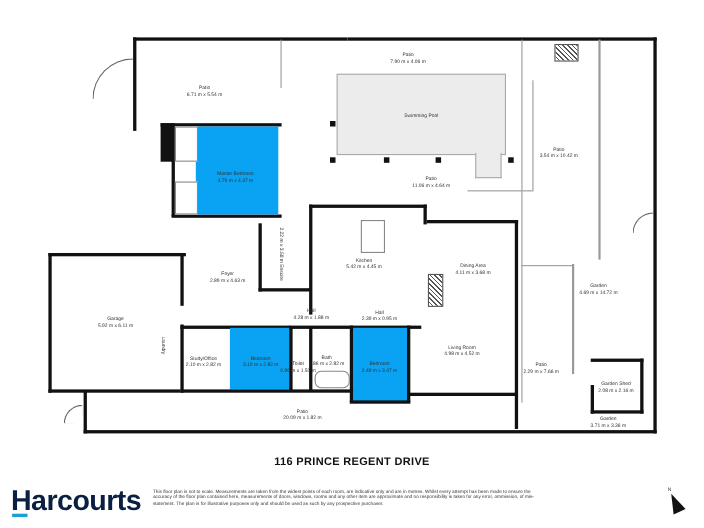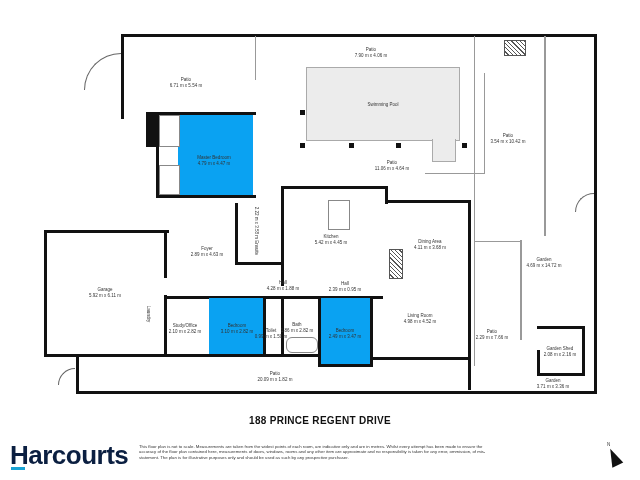--- a/index.html
+++ b/index.html
@@ -186,18 +186,18 @@
   <div class="label" style="left:553px;top:378px;">
       <span class="n">Garden</span>
       <span class="n">3.71 m x 3.36 m</span>
     </div>
   <div class="label" style="left:275px;top:371px;">
       <span class="n">Patio</span>
       <span class="n">20.09 m x 1.82 m</span>
     </div>
 </div>
 
-<div class="title">188 PRINCE REGENT DRIVE</div>
+<div class="title">116 PRINCE REGENT DRIVE</div>
 <div class="logo">Harcourts</div>
 <div class="logo-bar"></div>
 <div class="disclaimer">This floor plan is not to scale. Measurements are taken from the widest points of each room, are indicative only and are in metres. Whilst every attempt has been made to ensure the accuracy of the floor plan contained here, measurements of doors, windows, rooms and any other item are approximate and no responsibility is taken for any error, ommission, of mis-statement. The plan is for illustrative purposes only and should be used as such by any prospective purchaser.</div>
 <div class="north-label">N</div>
 <div class="north"></div>
 
 </body></html>

